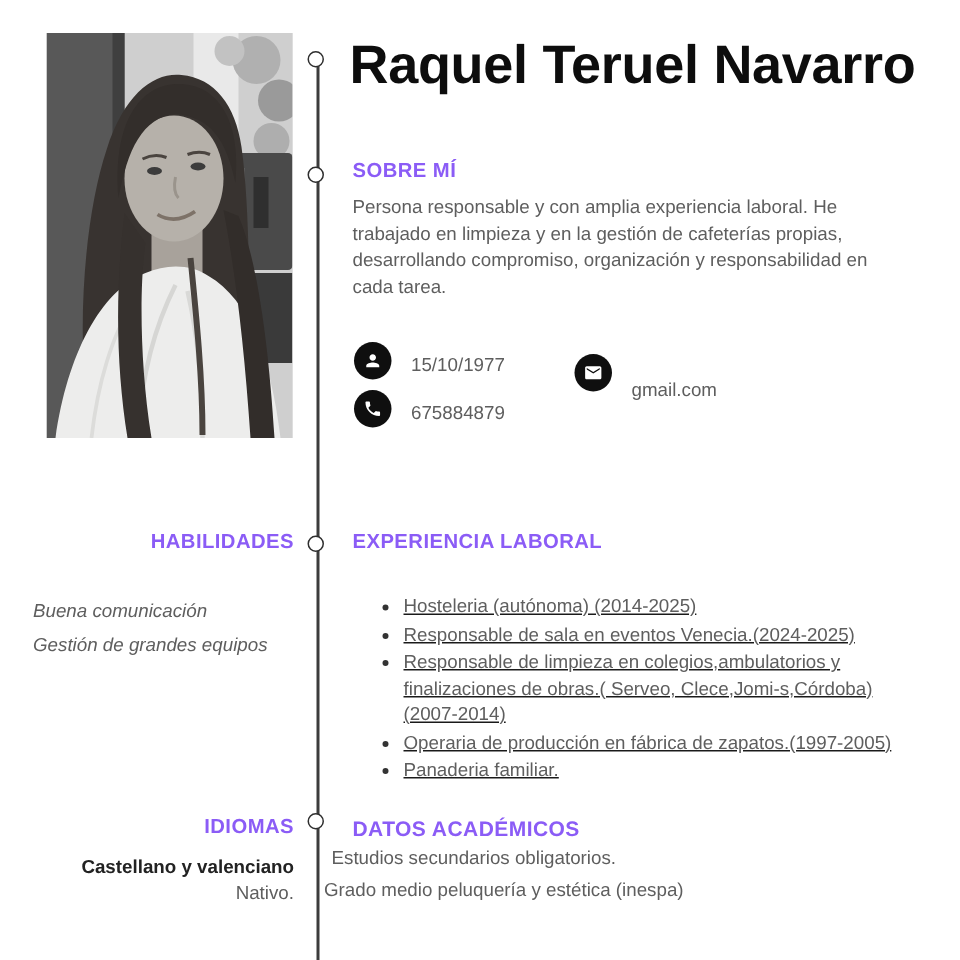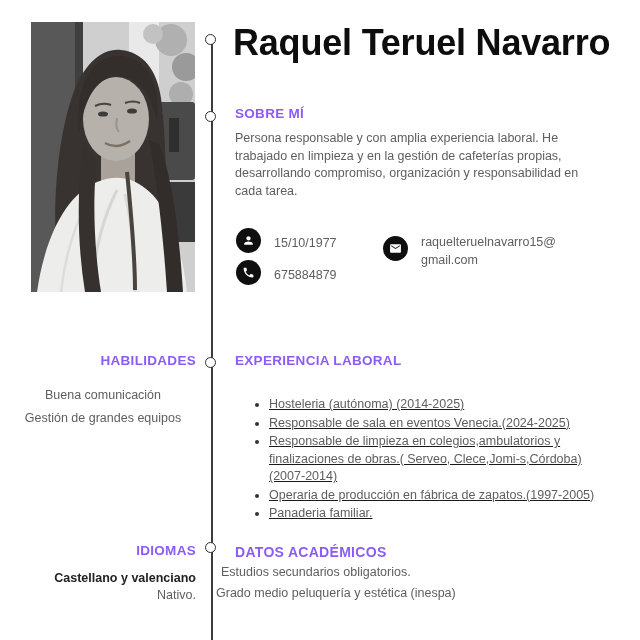--- a/index.html
+++ b/index.html
@@ -26,21 +26,21 @@
   
   .contact-item{position:absolute;display:flex;align-items:center;}
   .contact-birthdate{left:236px;top:228px;}
   .contact-phone{left:236px;top:260px;}
   .contact-email{left:383px;top:228px;}
   .contact-icon{width:25px;height:25px;border-radius:50%;background:#0f0f0f;display:flex;align-items:center;justify-content:center;flex:none;}
   .contact-icon svg{width:13px;height:13px;fill:#ffffff;}
   .contact-text{margin-left:13px;padding-top:5px;font-size:12.5px;color:#5e5e5e;line-height:18px;}
   
   .skills-heading{position:absolute;left:10px;top:353px;width:186px;text-align:right;}
-  .skills-list{position:absolute;left:10px;top:384px;width:186px;margin:0;padding:0;list-style:none;text-align:center;}
+  .skills-list{position:absolute;left:10px;top:384px;width:186px;margin:12px;padding:0;list-style:none;text-align:left;font-style:italic;}
   .skills-list li{font-size:12.5px;color:#5e5e5e;line-height:22.5px;}
   .languages-heading{position:absolute;left:10px;top:543px;width:186px;text-align:right;}
   .language-name{position:absolute;left:0px;top:571px;width:196px;text-align:right;font-size:12.5px;font-weight:bold;color:#222222;}
   .language-level{position:absolute;left:0px;top:588px;width:196px;text-align:right;font-size:12.5px;color:#5e5e5e;}
   
   .experience-heading{position:absolute;left:235px;top:353px;}
   .experience-list{position:absolute;left:238px;top:380px;width:340px;margin:16px;padding:0 0 0 15px;text-decoration:underline;}
   .experience-list li{font-size:12.5px;color:#5e5e5e;line-height:17.5px;margin-bottom:1px;}
   .experience-list li::marker{color:#333333;font-size:12px;}
   .education-heading{position:absolute;left:219px;top:544px;font-size:14px;margin-left:16px;}
@@ -122,21 +122,21 @@
   <span class="contact-text">675884879</span>
 </div>
 
 <div class="contact-item contact-email">
   <span class="contact-icon">
     <svg viewBox="0 0 24 24">
         <path d="M20 4H4c-1.1 0-2 .9-2 2v12c0 1.1.9 2 2 2h16c1.1 0 2-.9 2-2V6c0-1.1-.9-2-2-2zm0 4l-8 5-8-5V6l8 5 8-5v2z"></path>
       </svg>
   </span>
   <span class="contact-text">
-    <span>raquelteruelnavarro15@</span><br>
+    <br>
     <span>gmail.com</span>
   </span>
 </div>
 
 <div class="section-heading skills-heading">HABILIDADES</div>
 <ul class="skills-list">
   <li>Buena comunicación</li>
   <li>Gestión de grandes equipos</li>
 </ul>
 

